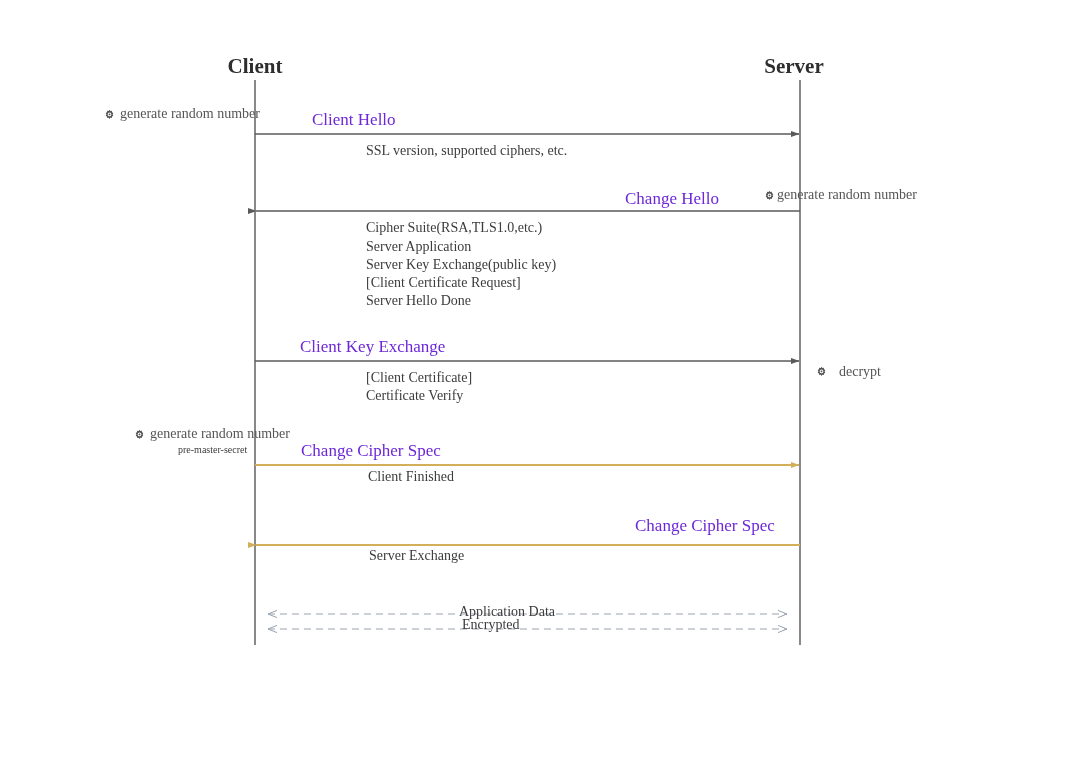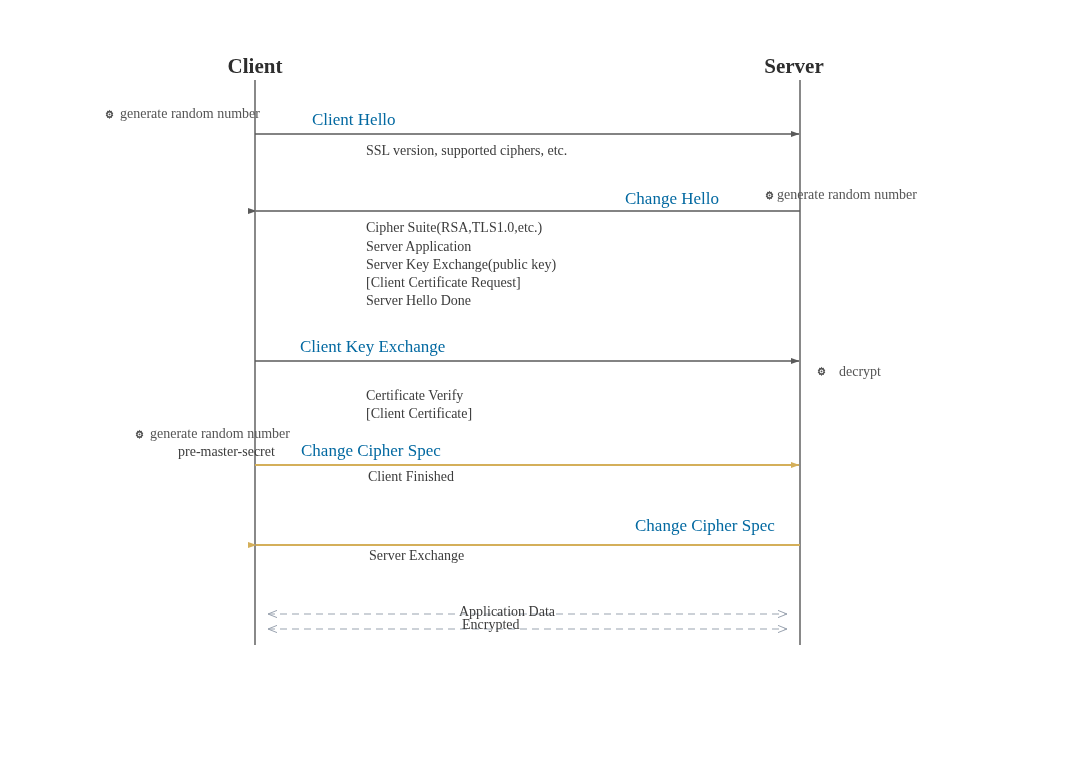--- a/index.html
+++ b/index.html
@@ -28,42 +28,42 @@
     font-weight: bold;
     font-size: 21px;
     color: #2e2e2e;
     white-space: nowrap;
     transform: translateX(-50%);
   }
   .msg-label {
     position: absolute;
     font-family: "Liberation Serif", "DejaVu Serif", serif;
     font-size: 17px;
-    color: #0369a1;
+    color: #6d28d9;
     white-space: nowrap;
   }
   .msg-sub {
     position: absolute;
     font-family: "Liberation Serif", "DejaVu Serif", serif;
     font-size: 14px;
     color: #3c3c3c;
     white-space: nowrap;
     line-height: 18.5px;
   }
   .note {
     position: absolute;
     font-family: "Liberation Serif", "DejaVu Serif", serif;
     font-size: 14px;
     color: #555555;
     white-space: nowrap;
   }
   .note-strong {
     position: absolute;
     font-family: "Liberation Serif", "DejaVu Serif", serif;
-    font-size: 14px;
+    font-size: 10px;
     color: #3c3c3c;
     white-space: nowrap;
   }
   .gear {
     position: absolute;
     width: 13px;
     height: 13px;
   }
   .gear svg { display:block; width:13px; height:13px; }
 </style>
@@ -117,21 +117,21 @@
 <div class="msg-sub" style="left:366px; top:142px;">SSL version, supported ciphers, etc.</div>
 
 <div class="msg-label" style="left:625px; top:189px;">Change Hello</div>
 <div class="msg-sub" style="left:366px; top:219px;">Cipher Suite(RSA,TLS1.0,etc.)</div>
 <div class="msg-sub" style="left:366px; top:238px;">Server Application</div>
 <div class="msg-sub" style="left:366px; top:256px;">Server Key Exchange(public key)</div>
 <div class="msg-sub" style="left:366px; top:274px;">[Client Certificate Request]</div>
 <div class="msg-sub" style="left:366px; top:292px;">Server Hello Done</div>
 
 <div class="msg-label" style="left:300px; top:337px;">Client Key Exchange</div>
-<div class="msg-sub" style="left:366px; top:369px;margin-top:36px;">[Client Certificate]</div>
+<div class="msg-sub" style="left:366px; top:369px;">[Client Certificate]</div>
 <div class="msg-sub" style="left:366px; top:387px;">Certificate Verify</div>
 
 <div class="msg-label" style="left:301px; top:441px;">Change Cipher Spec</div>
 <div class="msg-sub" style="left:368px; top:468px;">Client Finished</div>
 
 <div class="msg-label" style="left:635px; top:516px;">Change Cipher Spec</div>
 <div class="msg-sub" style="left:369px; top:547px;">Server Exchange</div>
 
 <div class="msg-sub" style="left:459px; top:603px;">Application Data</div>
 <div class="msg-sub" style="left:462px; top:616px;">Encrypted</div>

